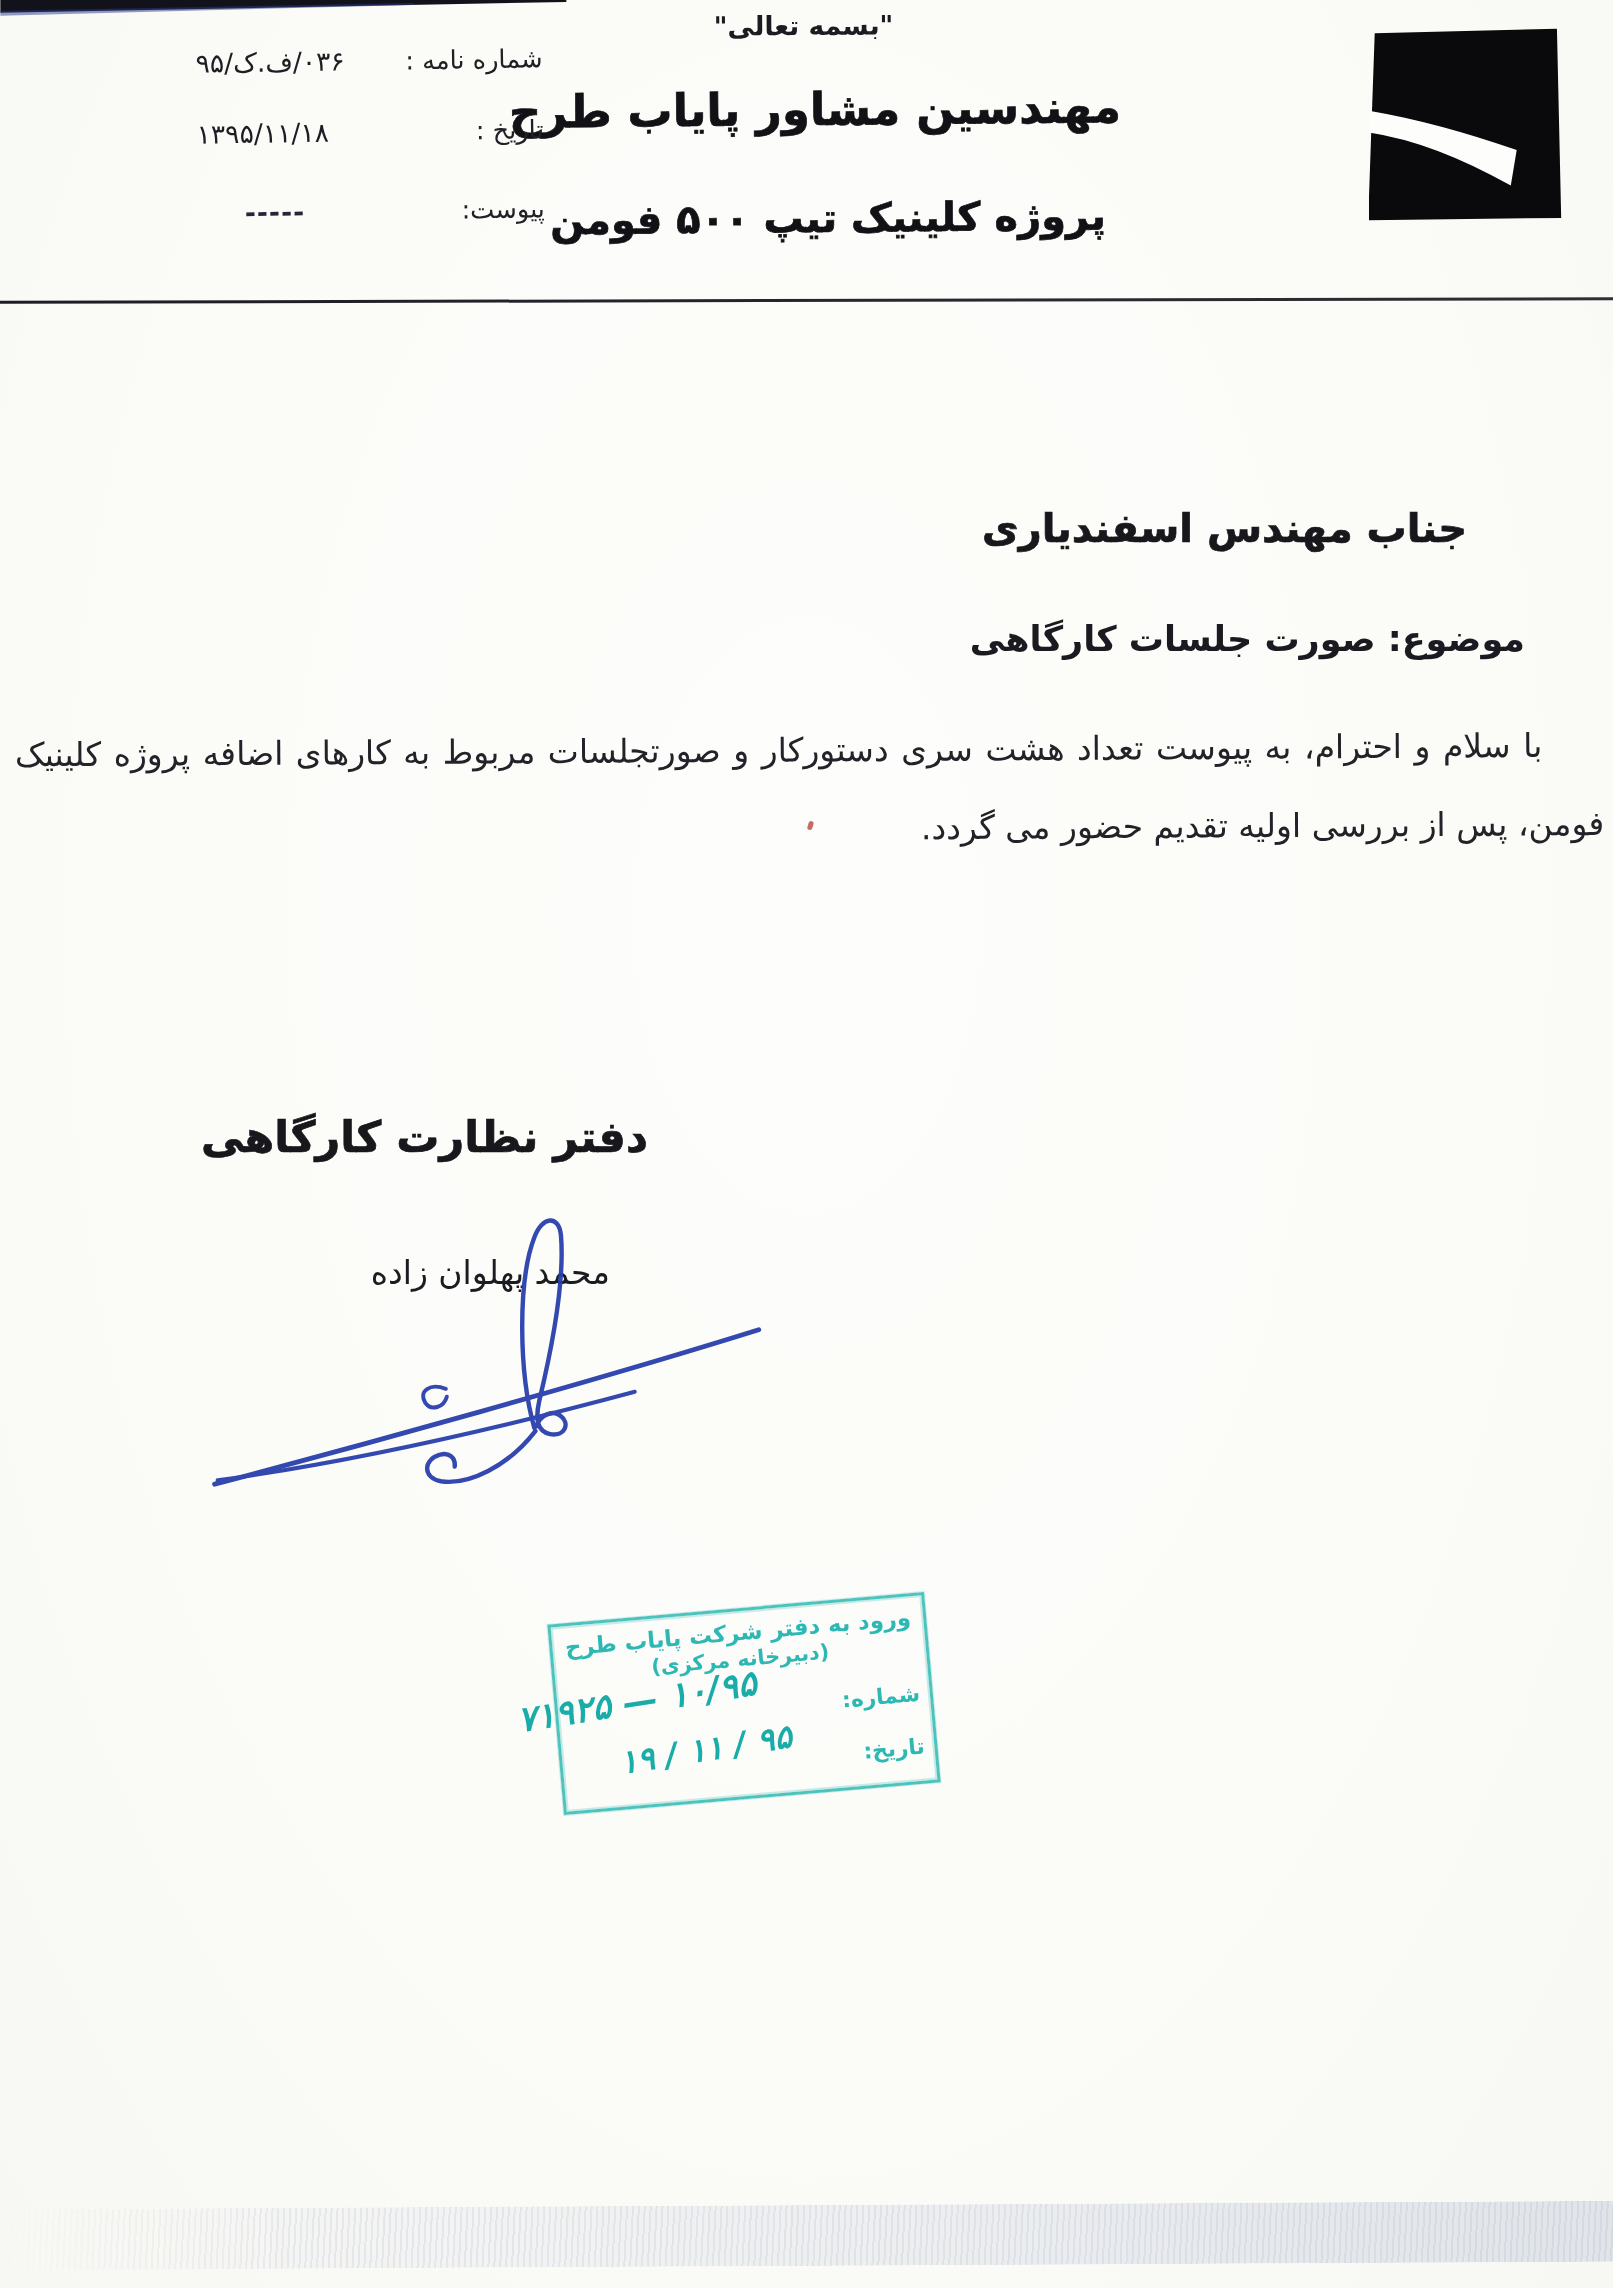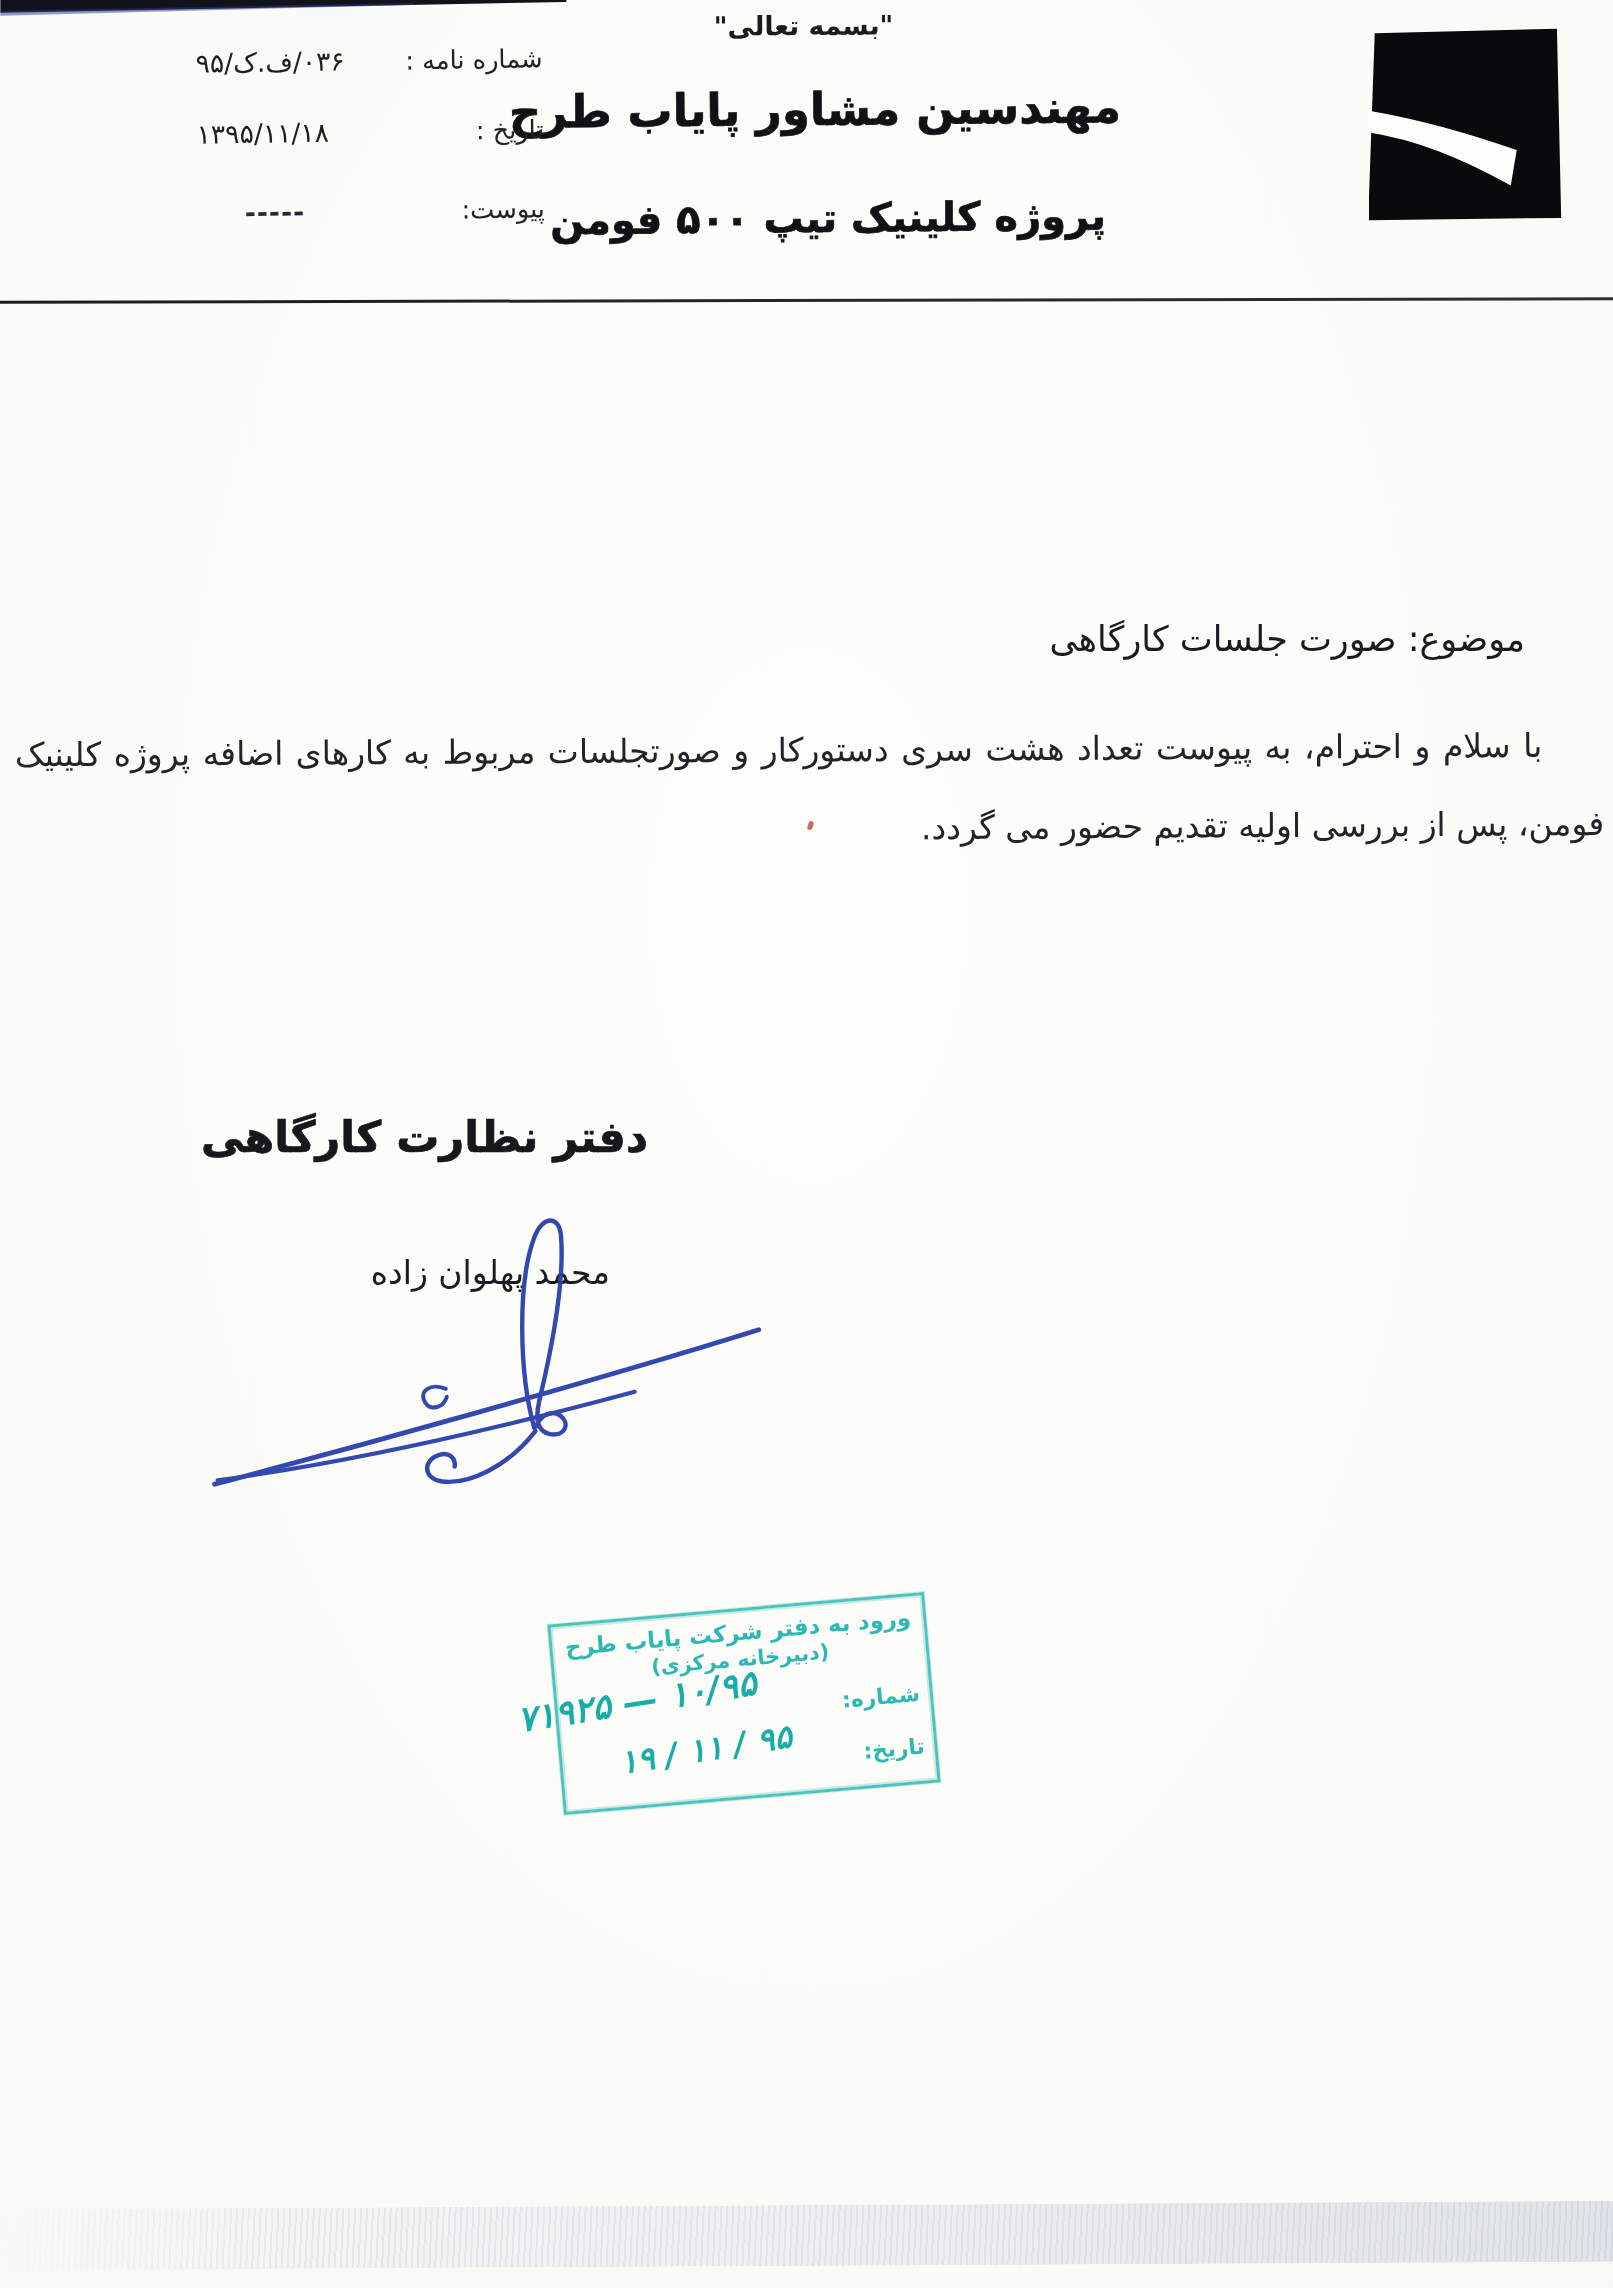--- a/index.html
+++ b/index.html
@@ -41,21 +41,21 @@
   .logo { left: 1369px; top: 25.6px; width: 193px; height: 199px; }
 
   
   .divider { left: 0; top: 299px; width: 1614px; height: 3px;
              background: linear-gradient(to right, #1c1c22 0%, #26262e 55%, #2e2e38 100%);
              transform: rotate(-0.12deg); }
 
   
   .addr1   { right: 163px; top: 412px; font-size: 37px; color: #17171c; }
   .addr2   { right: 147px; top: 505px; font-size: 40px; color: #17171c; }
-  .subject { right: 89px;  top: 619px; font-size: 35px; font-weight: normal; color: #1a1a20; }
+  .subject { right: 89px;  top: 619px; font-size: 35px; font-weight: bold; color: #1a1a20; }
   .para1   { right: 72px;  top: 726px; font-size: 33px; color: #222228;
              word-spacing: 2px; transform: rotate(-0.35deg); transform-origin: right center; }
   .para2   { right: 9.9px;  top: 804px; font-size: 33px; color: #222228;
              transform: rotate(-0.35deg); transform-origin: right center; }
   .ink-speck { left: 808px; top: 821px; width: 4.9px; height: 8.9px; background: #b63a2e;
                border-radius: 3px; transform: rotate(18deg); opacity: .75; }
 
   
   .sig-office { right: 966px;  top: 1112px; font-size: 43px; color: #17171c; margin-left: 23px; }
   .sig-name   { right: 1004px; top: 1253px; font-size: 33px; color: #1b1b22; }
@@ -118,20 +118,21 @@
 
   <div class="abs logo">
     <svg width="193" height="199" viewBox="0 0 196 202" aria-hidden="true">
       <polygon points="5,8 190,2 196,194 0,198" fill="#0a0a0c" transform="rotate(0.5 98 100)"></polygon>
       <path d="M 0,86 Q 70,98 150,126 L 144,162 Q 66,118 0,108 Z" fill="#fdfdfb"></path>
     </svg>
   </div>
 
   <div class="abs divider"></div>
 
+  <div class="abs addr2 heavy rtl">جناب مهندس اسفندیاری</div>
   <div class="abs subject rtl">موضوع: صورت جلسات کارگاهی</div>
   <div class="abs para1 rtl">با سلام و احترام، به پیوست تعداد هشت سری دستورکار و صورتجلسات مربوط به کارهای اضافه پروژه کلینیک</div>
   <div class="abs para2 rtl">فومن، پس از بررسی اولیه تقدیم حضور می گردد.</div>
   <div class="abs ink-speck"></div>
 
   <div class="abs sig-office heavy rtl">دفتر نظارت کارگاهی</div>
   <div class="abs sig-name rtl">محمد پهلوان زاده</div>
 
   <svg class="abs signature" width="650" height="305" viewBox="0 0 660 310" aria-hidden="true" fill="none" stroke="#2940ad" stroke-linecap="round" stroke-linejoin="round" opacity="0.95">
 

